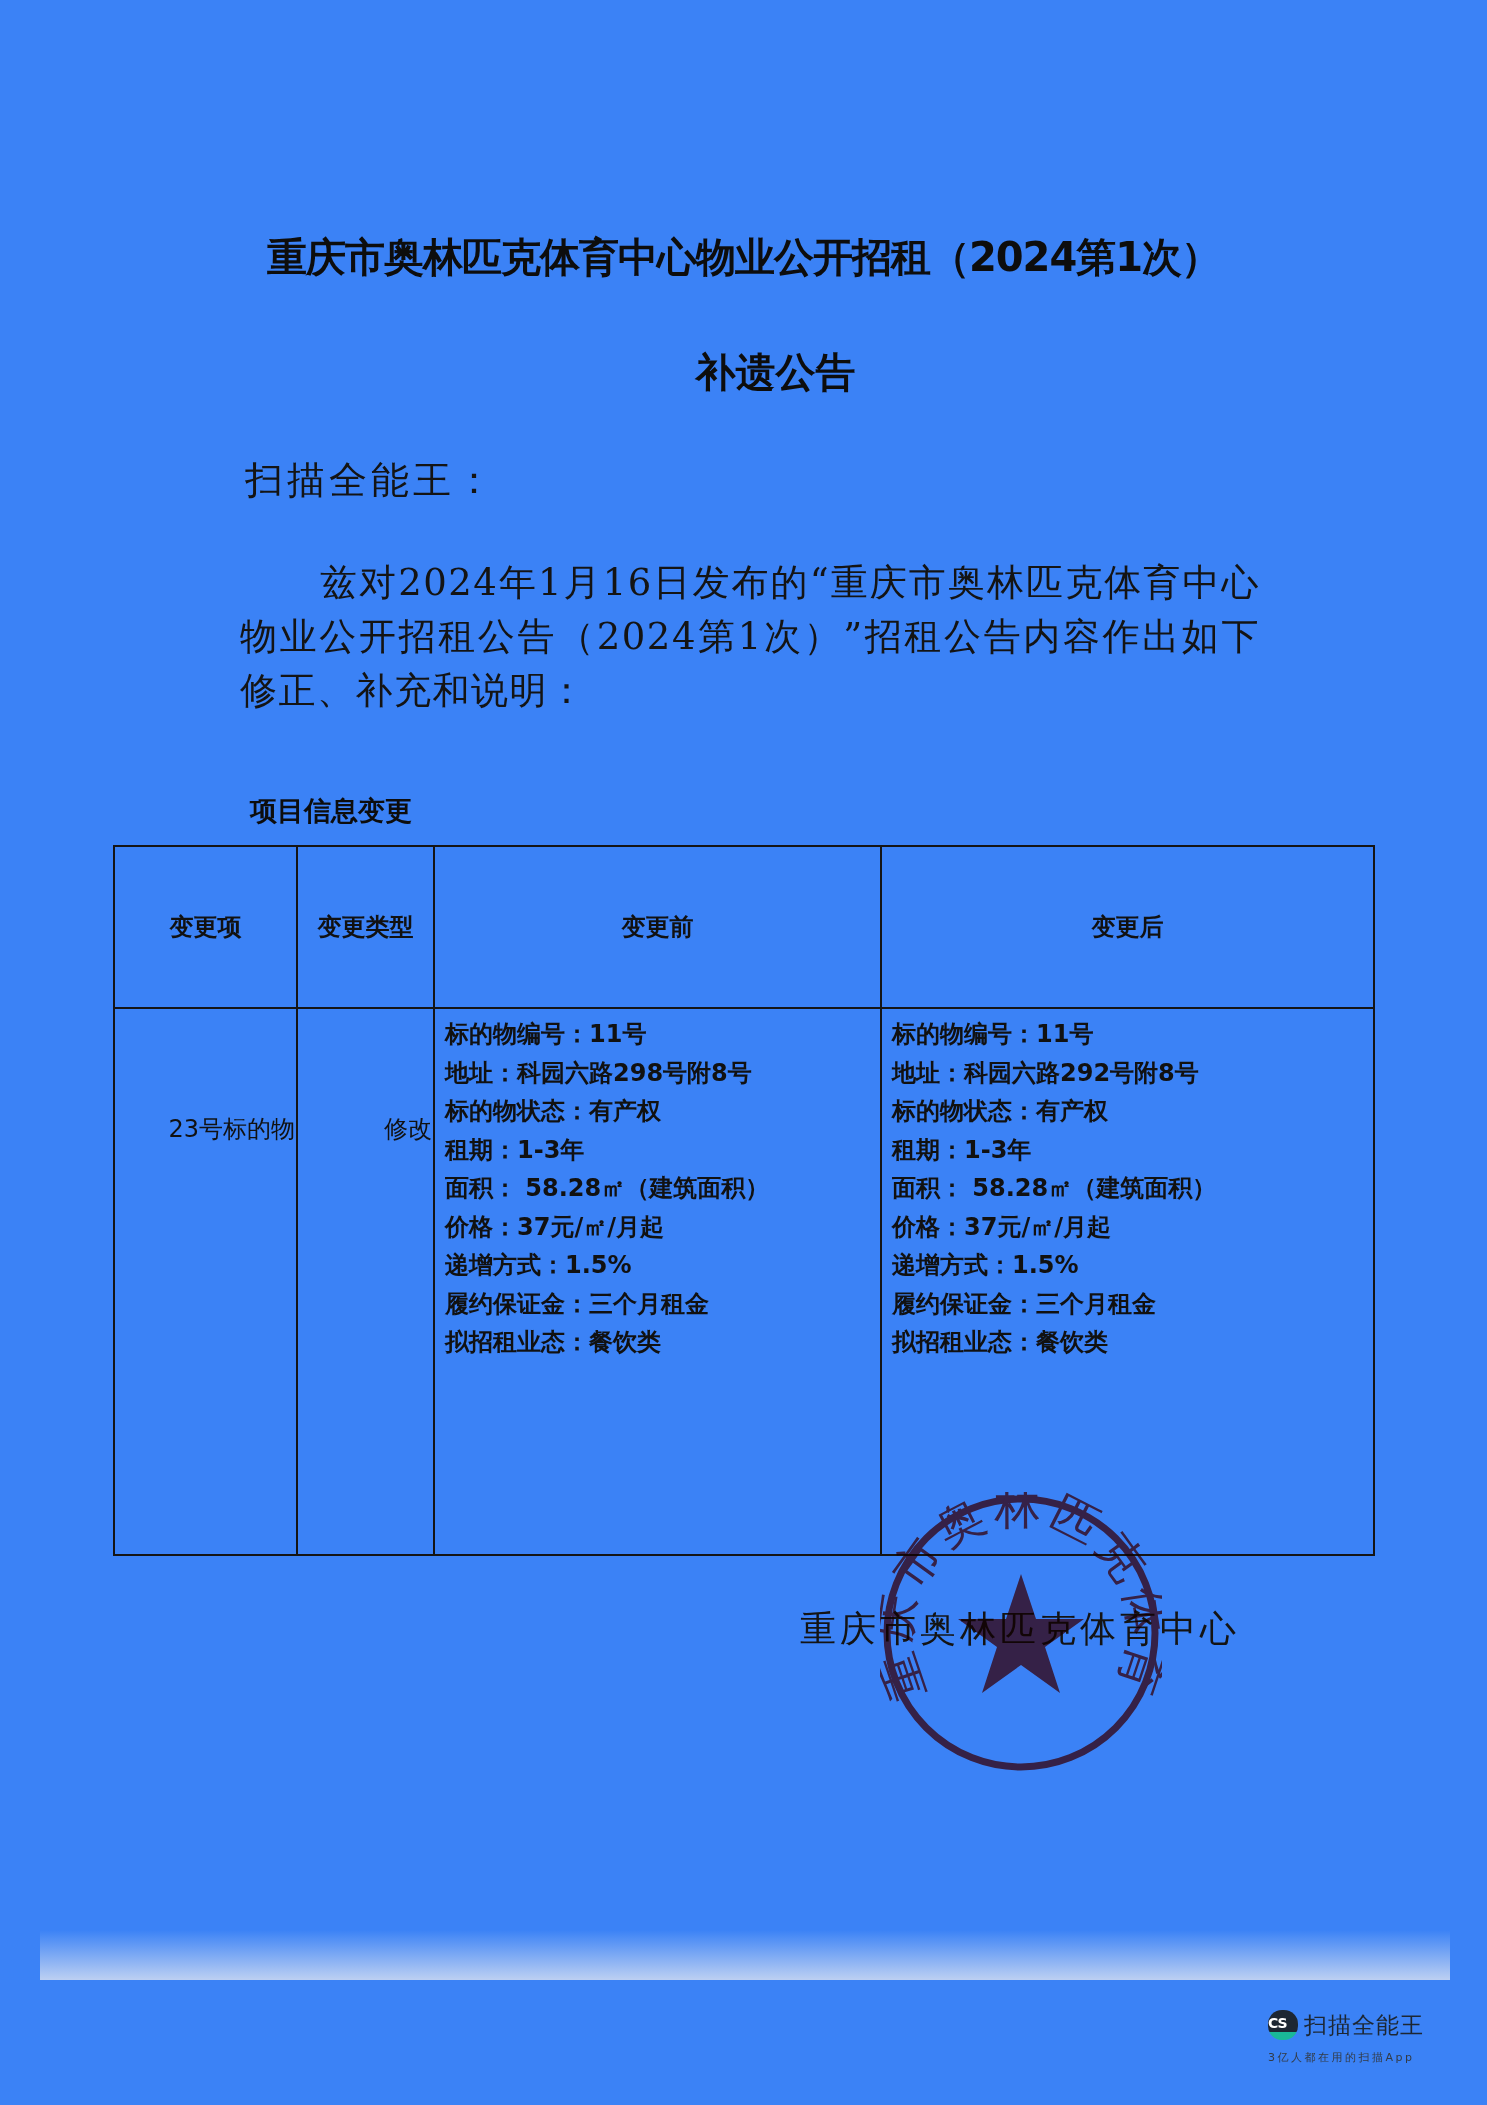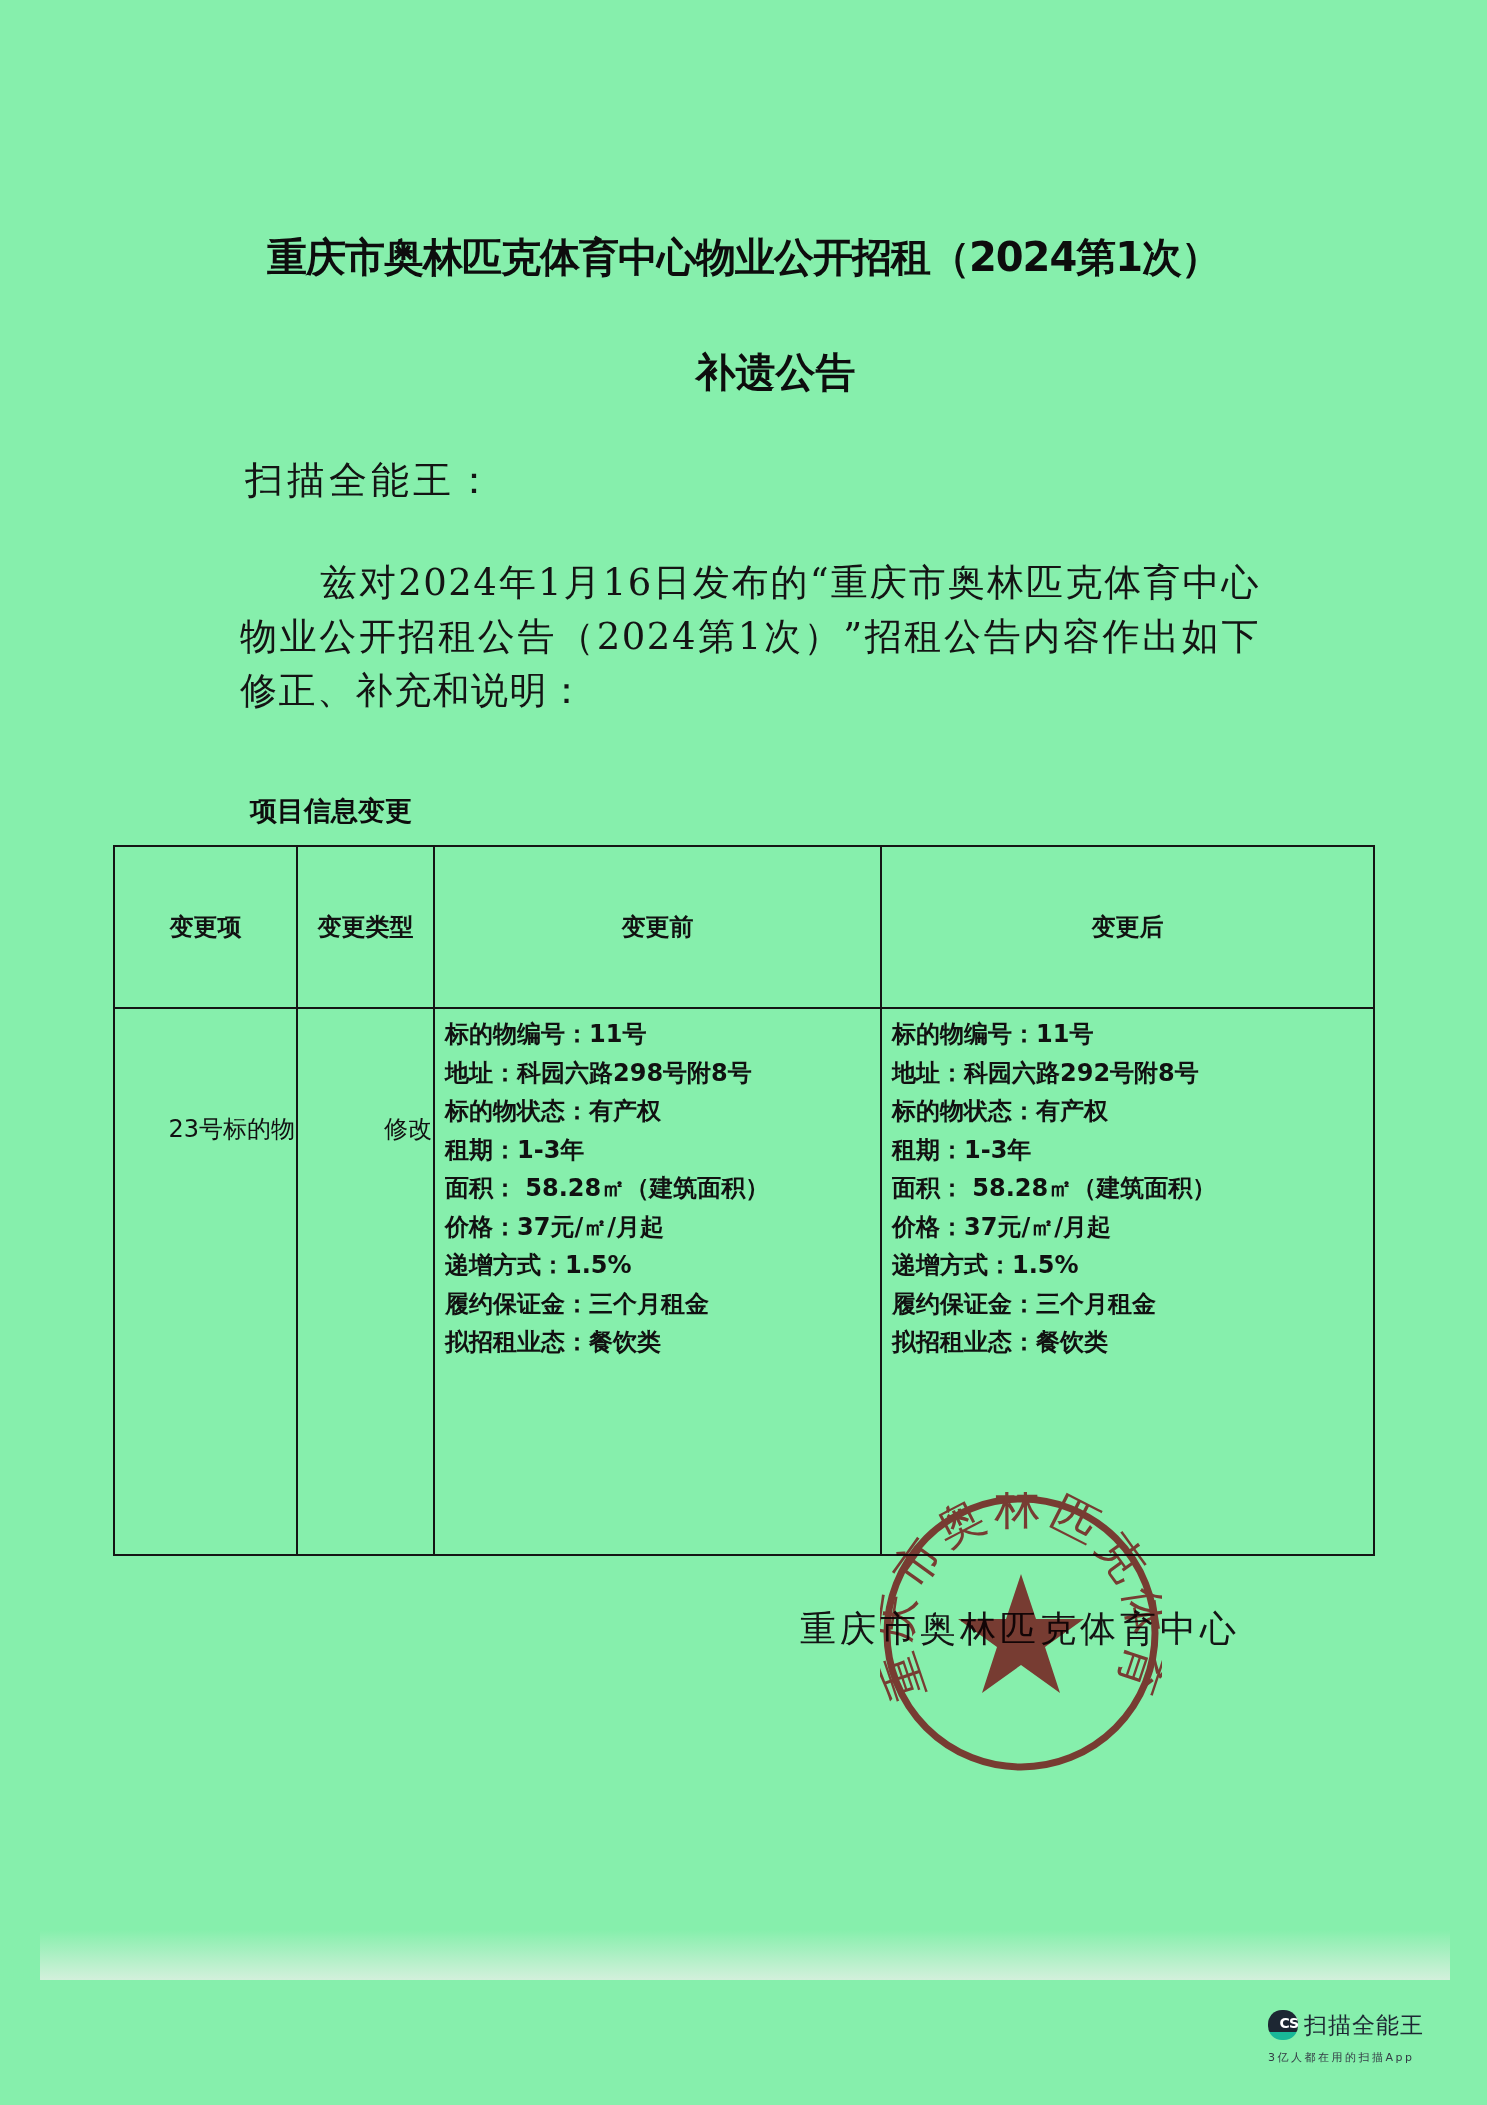--- a/index.html
+++ b/index.html
@@ -12,21 +12,21 @@
       height: 2105px;
       position: relative;
       overflow: hidden;
       font-family: "DejaVu Sans", sans-serif;
       color: #111111;
     }
     .page {
       position: absolute;
       left: 0; top: 0;
       width: 1487px; height: 2105px;
-      background: #86efac;
+      background: #3b82f6;
     }
     .scan-shade {
       position: absolute;
       left: 40px; top: 1930px;
       width: 1410px; height: 50px;
       background: linear-gradient(180deg, rgba(250,248,246,0) 0%, rgba(244,241,240,0.7) 100%);
     }
     .title {
       position: absolute;
       left: 0; width: 1487px;
@@ -149,21 +149,21 @@
       position: absolute;
       left: 0; top: 0;
       width: 30px; height: 30px;
       border-radius: 14px;
       background: linear-gradient(180deg, #1d2733 0%, #1d2733 72%, #19b898 72%, #19b898 100%);
       color: #ffffff;
       font-family: "DejaVu Sans", sans-serif;
       font-weight: bold;
       font-size: 14px;
       line-height: 26px;
-      text-align: right;
+      text-align: left;
       letter-spacing: -1px;
     }
     .cs-name {
       position: absolute;
       left: 36px; top: 0px;
       font-family: Liberation Serif, serif;
       font-size: 23px;
       color: #1d2733;
       letter-spacing: 1px;
       white-space: nowrap;

